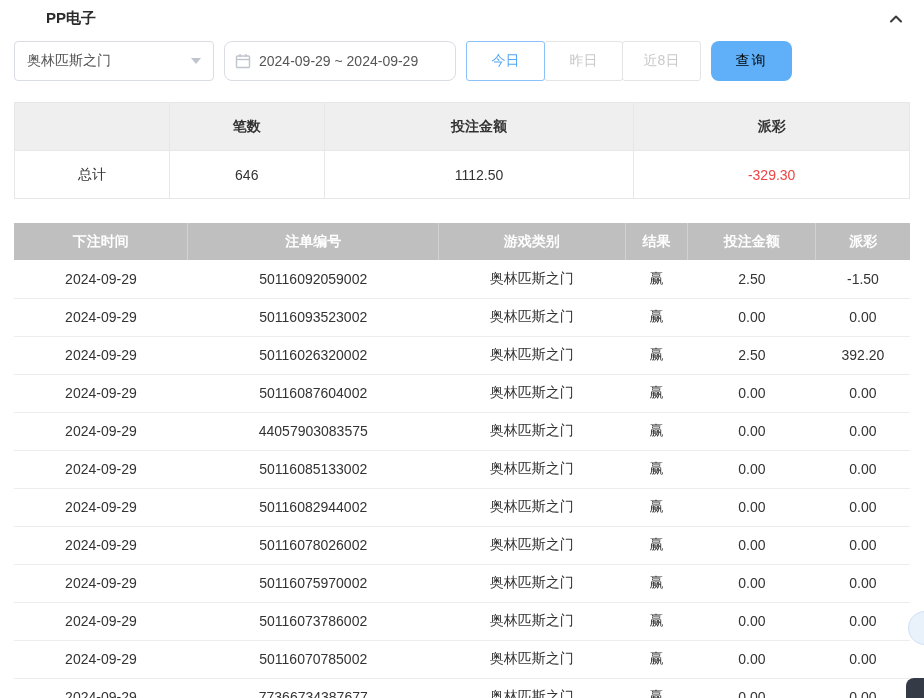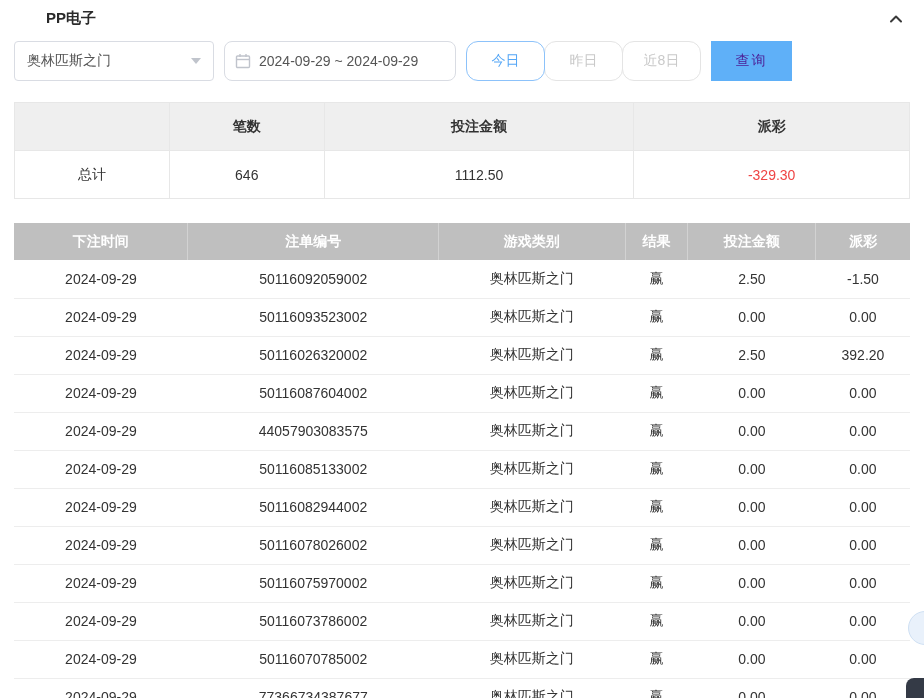--- a/index.html
+++ b/index.html
@@ -33,27 +33,27 @@
   }
   .date-box {
     width: 232px; height: 40px; border: 1px solid #d9dce3; border-radius: 8px;
     display: flex; align-items: center; gap: 8px; padding: 0 10px;
     font-size: 14px; color: #555; cursor: pointer; background: #fff;
   }
   .btn-group { display: flex; }
   .qbtn {
     width: 79px; height: 40px; background: #fff; border: 1px solid #e4e4e4;
     font-size: 14px; color: #c9c9c9; cursor: pointer; margin-left: -1px;
-    font-family: inherit; border-radius: 12px;
+    font-family: inherit; border-radius: 3px;
   }
   .qbtn:first-child { margin-left: 0; }
   .qbtn.active { color: #56a7f6; border-color: #8cc2fa; position: relative; z-index: 1; }
   .search-btn {
-    width: 81px; height: 40px; border: none; border-radius: 0;
-    background: #5fb0f8; color: #4c1d95; font-size: 14px; cursor: pointer;
+    width: 81px; height: 40px; border: none; border-radius: 8px;
+    background: #5fb0f8; color: #000000; font-size: 14px; cursor: pointer;
     font-family: inherit; letter-spacing: 2px;
   }
 
   
   table { border-collapse: collapse; width: 896px; font-size: 14px; table-layout: fixed; }
   .summary-table { margin-top: 21px; }
   .summary-table th, .summary-table td {
     border: 1px solid #e7e7e7; height: 48px; text-align: center; font-weight: normal;
   }
   .summary-table thead th { background: #efefef; font-weight: bold; color: #333; }

